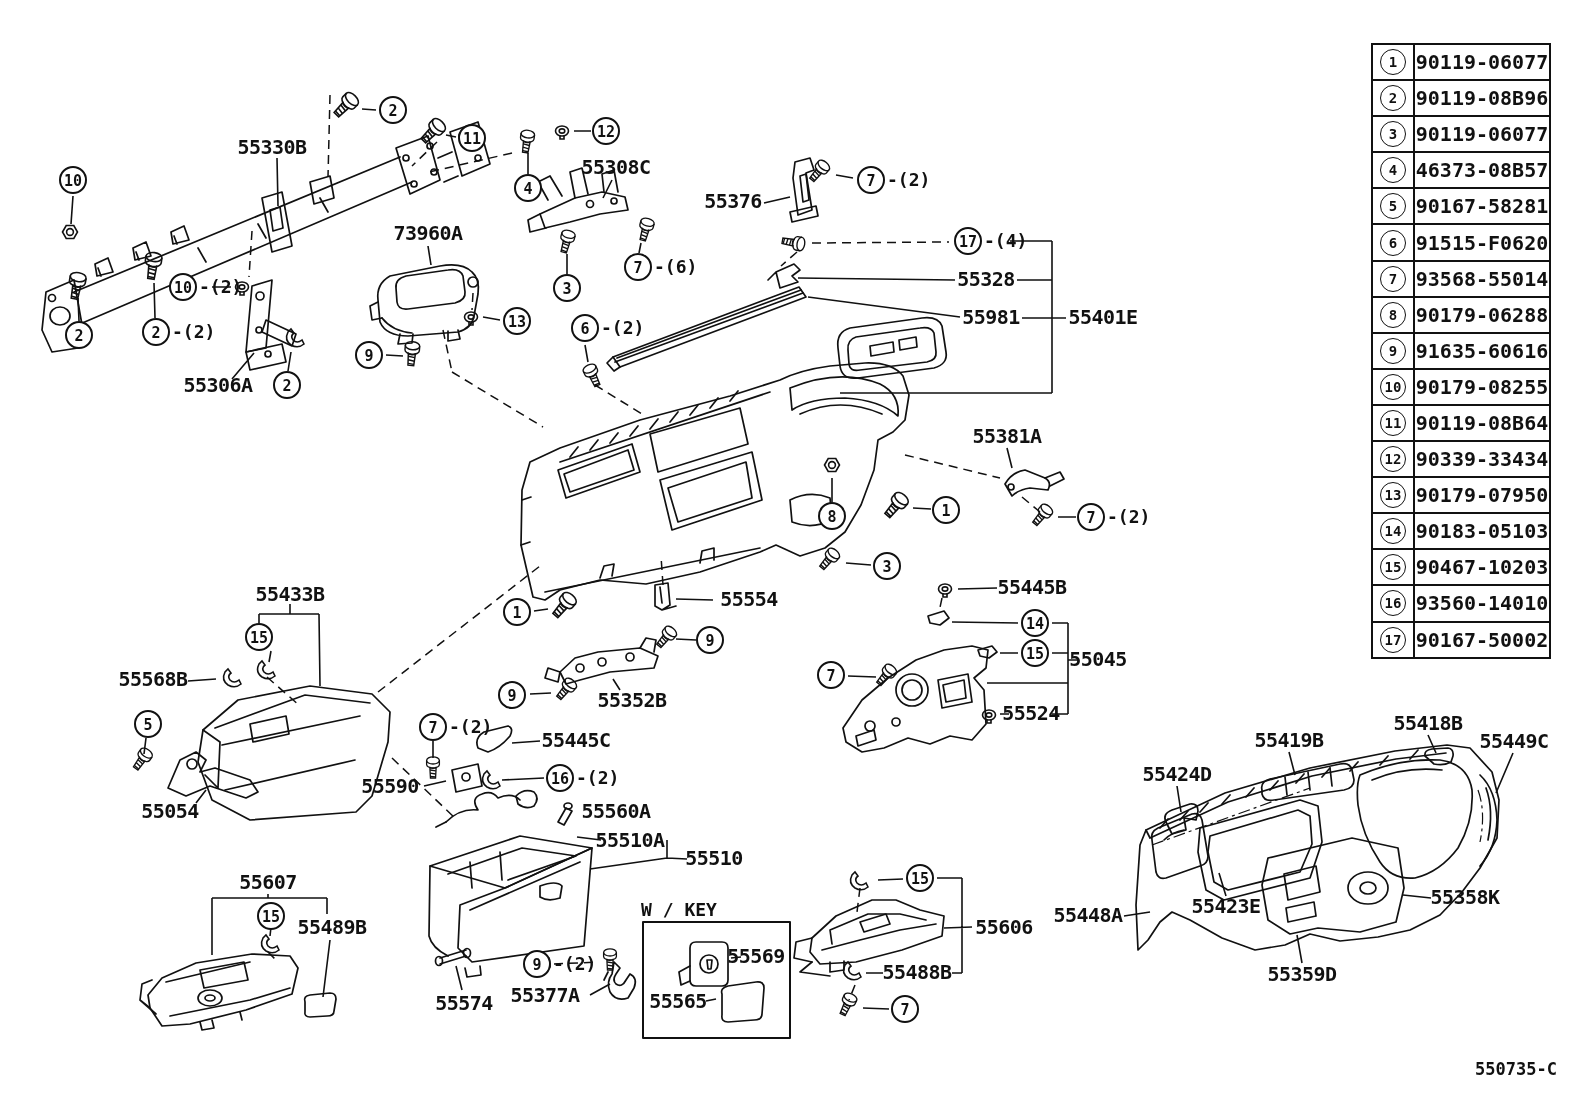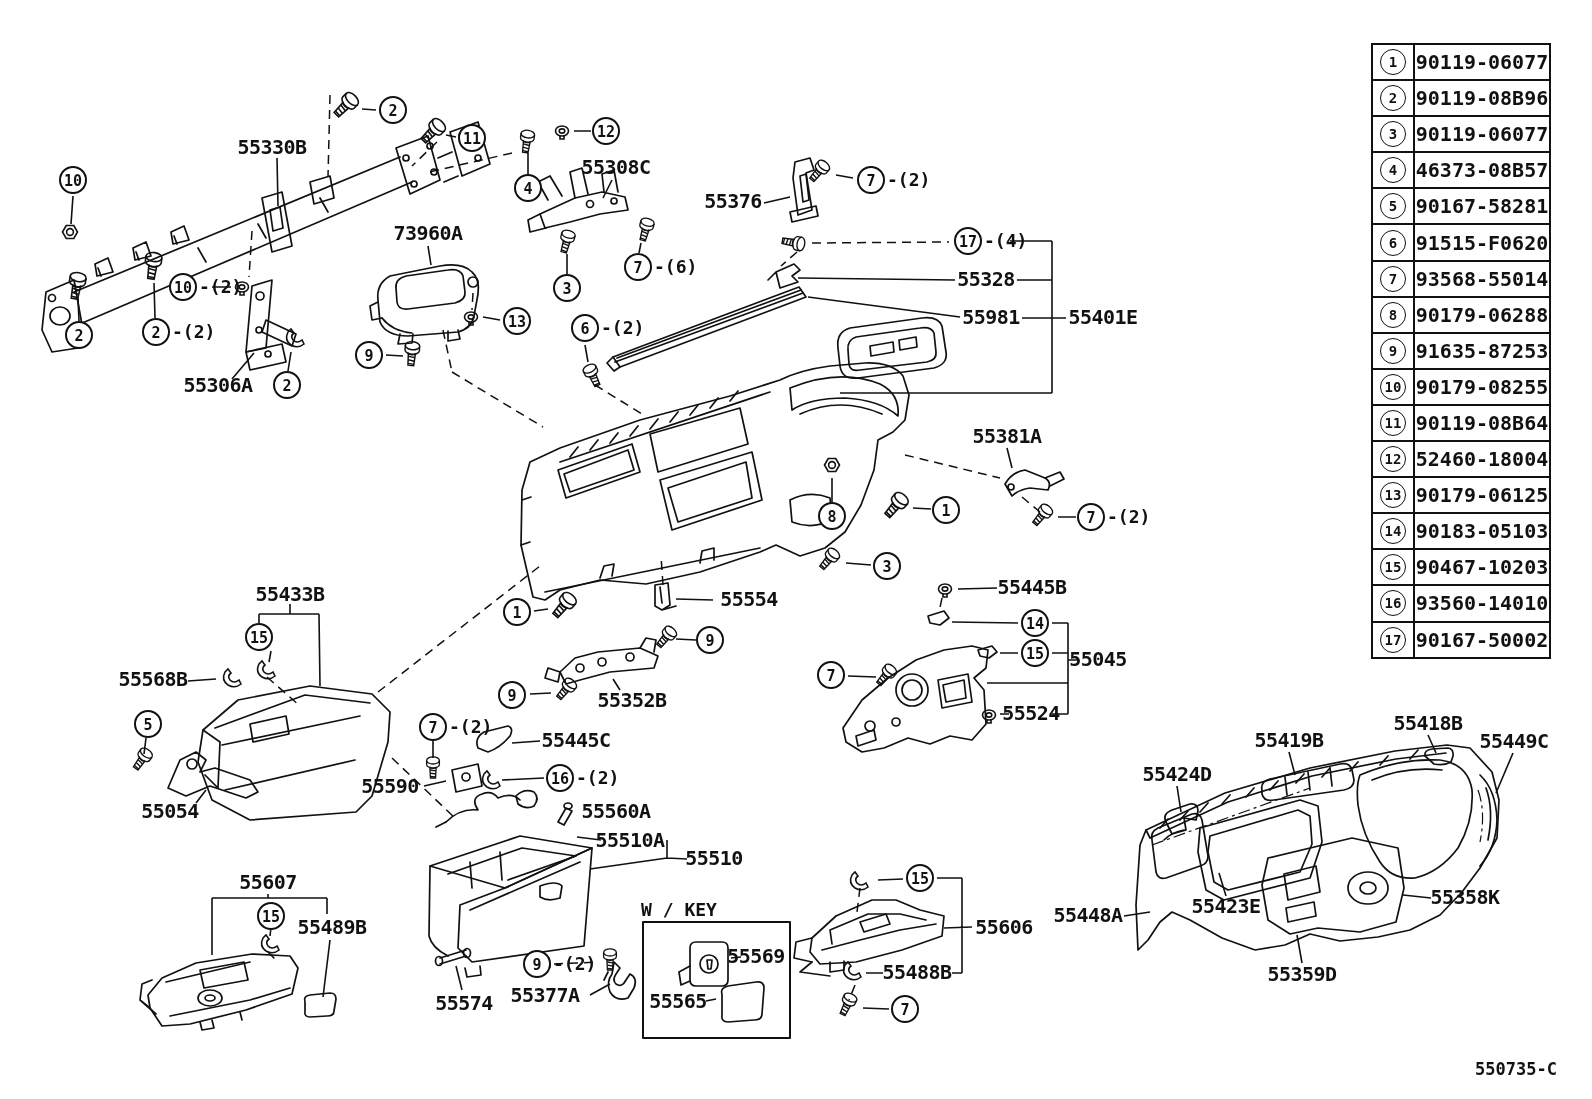--- a/index.html
+++ b/index.html
@@ -590,45 +590,45 @@
       <div class="pt-row">
         <div class="pt-ref">
           <span class="pt-badge">8</span>
         </div>
         <div class="pt-num">90179-06288</div>
       </div>
       <div class="pt-row">
         <div class="pt-ref">
           <span class="pt-badge">9</span>
         </div>
-        <div class="pt-num">91635-87253</div>
+        <div class="pt-num">91635-60616</div>
       </div>
       <div class="pt-row">
         <div class="pt-ref">
           <span class="pt-badge">10</span>
         </div>
         <div class="pt-num">90179-08255</div>
       </div>
       <div class="pt-row">
         <div class="pt-ref">
           <span class="pt-badge">11</span>
         </div>
         <div class="pt-num">90119-08B64</div>
       </div>
       <div class="pt-row">
         <div class="pt-ref">
           <span class="pt-badge">12</span>
         </div>
-        <div class="pt-num">52460-18004</div>
+        <div class="pt-num">90339-33434</div>
       </div>
       <div class="pt-row">
         <div class="pt-ref">
           <span class="pt-badge">13</span>
         </div>
-        <div class="pt-num">90179-06125</div>
+        <div class="pt-num">90179-07950</div>
       </div>
       <div class="pt-row">
         <div class="pt-ref">
           <span class="pt-badge">14</span>
         </div>
         <div class="pt-num">90183-05103</div>
       </div>
       <div class="pt-row">
         <div class="pt-ref">
           <span class="pt-badge">15</span>

